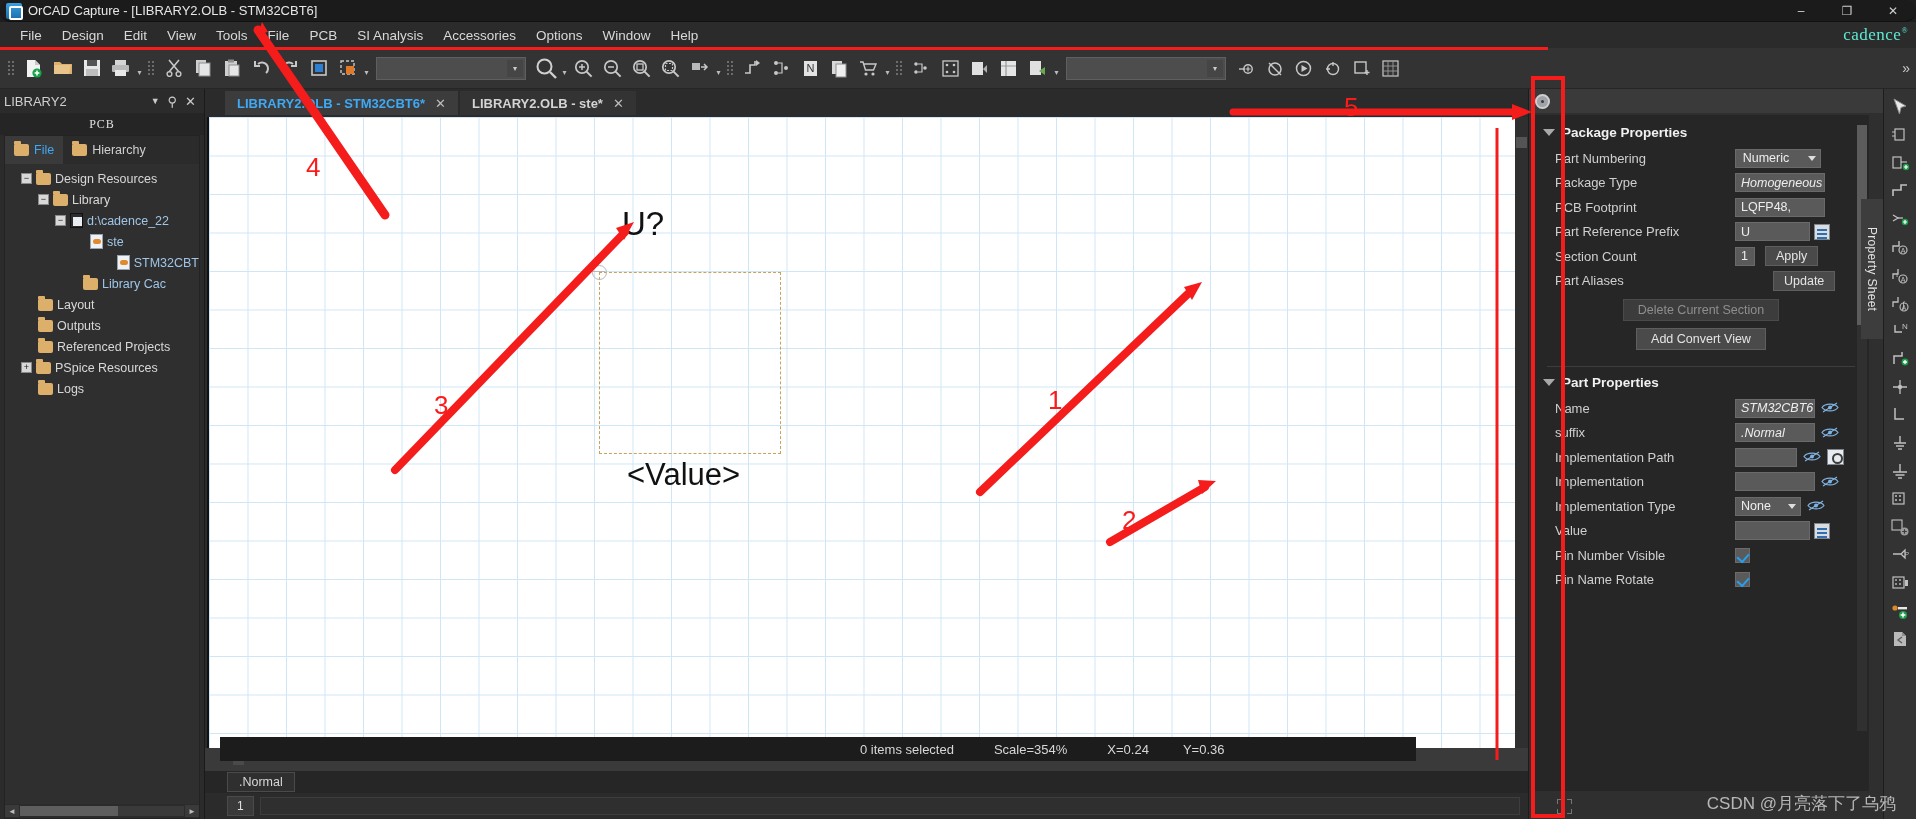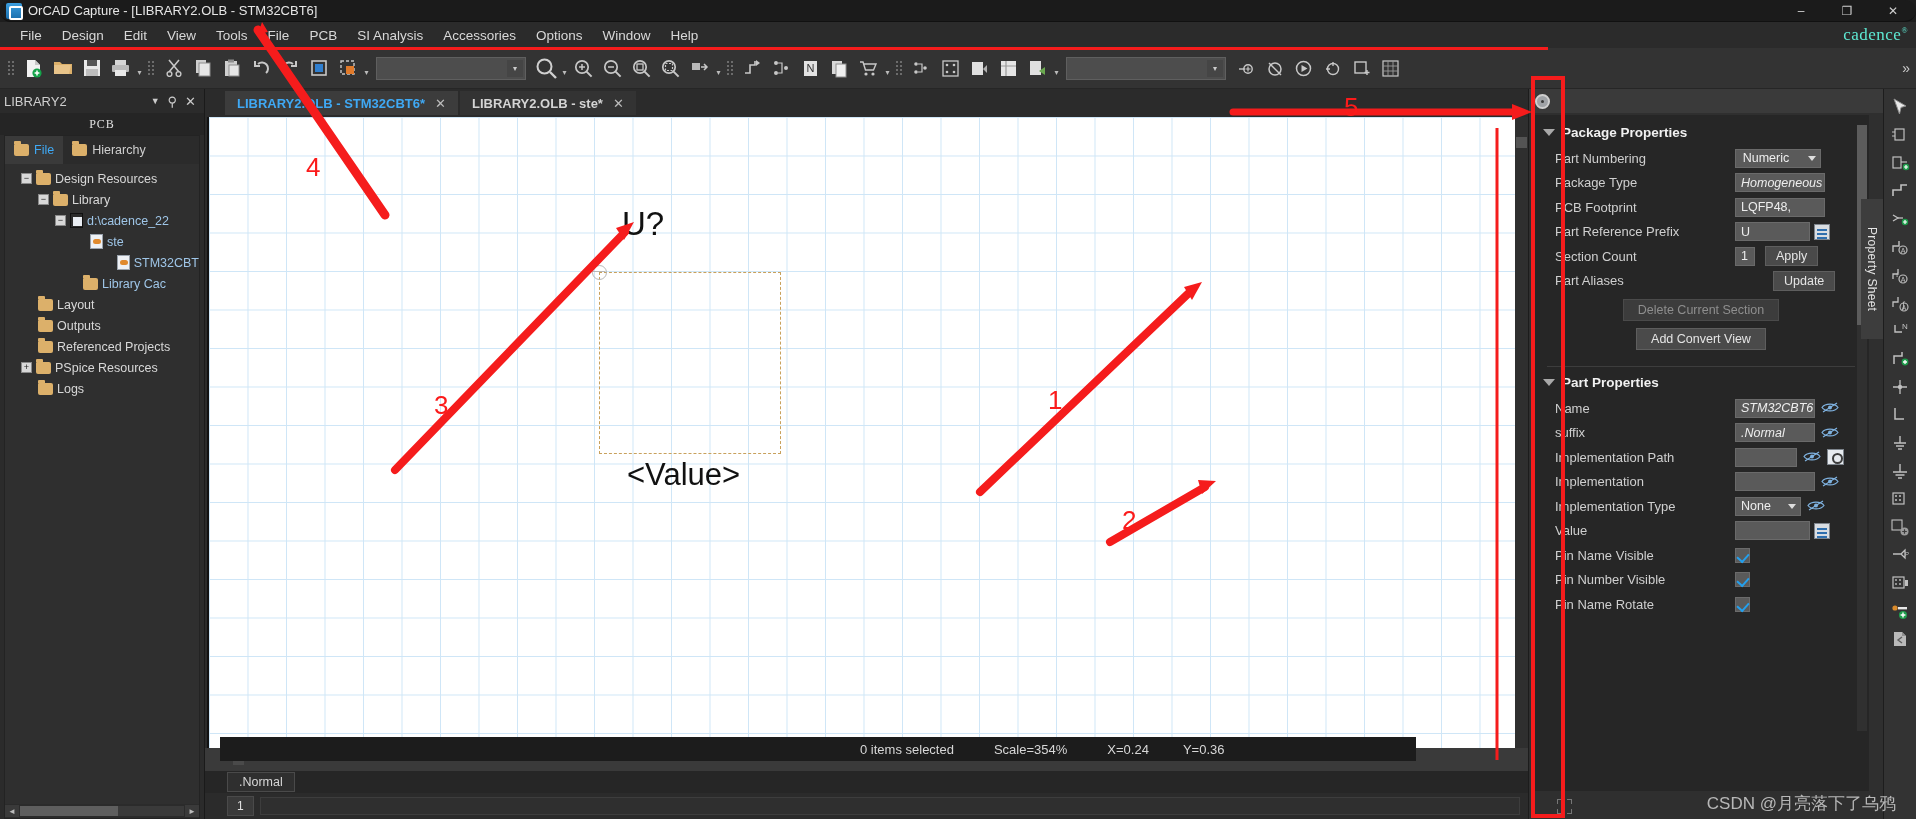--- a/index.html
+++ b/index.html
@@ -811,24 +811,20 @@
           </span>
       </div>
 
       <div class="prow">
         <div class="pl">Value</div>
         <div class="pv w75"></div>
         <span class="clip"></span>
       </div>
 
       <div class="prow">
-        <div class="pl">Pin Name Visible</div>
-        <span class="cbx"></span>
-      </div>
-      <div class="prow">
         <div class="pl">Pin Number Visible</div>
         <span class="cbx"></span>
       </div>
       <div class="prow">
         <div class="pl">Pin Name Rotate</div>
         <span class="cbx"></span>
       </div>
 
       <div id="rp-scroll">
           <i></i>

